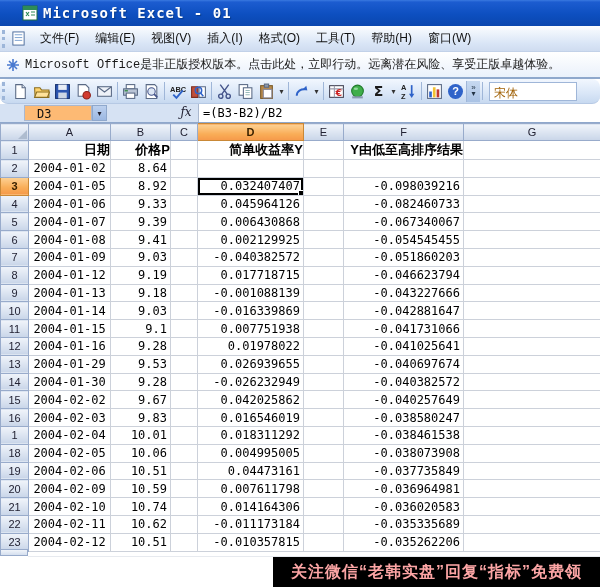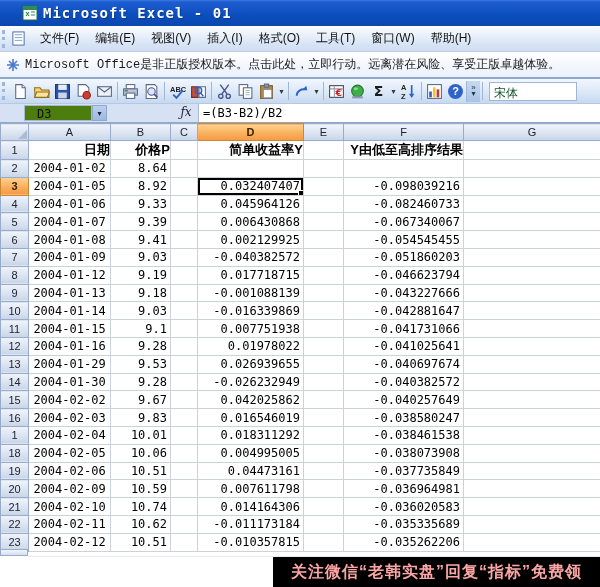--- a/index.html
+++ b/index.html
@@ -26,38 +26,38 @@
   
   .noticebar { position:absolute; top:52px; left:0; width:600px; height:27px;
     background:linear-gradient(#ffffff, #eaf1fb); border-bottom:2px solid #8fa8cc;
     display:flex; align-items:center; }
   .noticebar .star-icon { width:14px; height:14px; margin:0 5px 0 6px; }
   .notice-text { font-size:12px; color:#1a1a1a; white-space:nowrap;font-family:Liberation Mono, monospace; }
 
   
   .toolbar { position:absolute; top:79px; left:0; width:600px; height:25px;
     background:linear-gradient(#f2f7fe, #d9e6f7 60%, #c7d9f0);
-    display:flex; align-items:center; border-bottom:1px solid #b6c9e4; }
+    display:flex; align-items:center; border-bottom:1px solid #b6c9e4;border-radius:8px; }
   .tbtn { width:21px; height:21px; display:flex; align-items:center; justify-content:center; flex:none; }
   .tbtn svg { display:block; }
   .tsep { width:1px; height:18px; background:#9fb6d8; margin:0 2px; flex:none; }
   .drop { font-size:8px; color:#333; width:9px; text-align:center; flex:none; }
   .sigma { font-size:14px; font-weight:bold; color:#1a1a1a; font-family:"DejaVu Sans", sans-serif; }
   .help-circ { width:15px; height:15px; border-radius:50%; background:#2f63c9; color:#fff;
     font-size:11px; font-weight:bold; text-align:center; line-height:15px; }
   .tb-options { width:14px; height:21px; background:linear-gradient(#c7d9f0,#a9c2e4);
     border-left:1px solid #9fb6d8; display:flex; flex-direction:column; align-items:center;
     justify-content:center; font-size:8px; color:#234; line-height:6px; flex:none; }
   .fontbox { height:19px; width:88px; background:#fff; border:1px solid #9fb6d8;
-    font-size:12px; color:#14532d; padding:2px 4px; margin-left:4px; white-space:nowrap; overflow:hidden; }
+    font-size:12px; color:#a16207; padding:2px 4px; margin-left:4px; white-space:nowrap; overflow:hidden; }
 
   
   .formulabar { position:absolute; top:104px; left:0; width:600px; height:19px;
     background:#d6e2f3; border-bottom:1px solid #8fa8cc; display:flex; align-items:center; }
-  .namebox { position:absolute; left:24px; top:1px; width:68px; height:16px; background:#4d7c0f;
+  .namebox { position:absolute; left:24px; top:1px; width:68px; height:16px; background:#fdba74;
     border:1px solid #aab8cf; font-size:12px; font-family:"DejaVu Sans Mono", monospace;
     color:#111; padding:1px 0 0 12px; }
   .namebox-drop { position:absolute; left:92px; top:1px; width:15px; height:16px;
     background:linear-gradient(#bcd0ee,#9cb8e2); border:1px solid #8fa8cc;
     font-size:8px; color:#223; text-align:center; line-height:15px; }
   .fx { position:absolute; left:176px; top:1px; width:20px; height:16px;
     font-family:"DejaVu Serif", serif; font-style:italic; font-size:12px; color:#223;
     text-align:center; }
   .formula-field { position:absolute; left:198px; top:0; width:402px; height:18px;
     background:#fff; border-left:1px solid #aab8cf; font-size:12px;
@@ -116,22 +116,22 @@
       <rect x="2" y="1" width="12" height="14" fill="#fff" stroke="#4a6a9a"></rect>
       <path d="M4 4h8M4 7h8M4 10h8" stroke="#7aa0d0"></path>
     </svg>
     <span id="menu-items" style="display:flex;">
         <span class="menu-item">文件(F)</span>
         <span class="menu-item">编辑(E)</span>
         <span class="menu-item">视图(V)</span>
         <span class="menu-item">插入(I)</span>
         <span class="menu-item">格式(O)</span>
         <span class="menu-item">工具(T)</span>
+        <span class="menu-item">帮助(H)</span>
         <span class="menu-item">窗口(W)</span>
-        <span class="menu-item">帮助(H)</span>
       </span>
   </div>
 
   <div class="noticebar">
     <svg class="star-icon" viewBox="0 0 14 14">
       <path d="M7 1v12M1 7h12M3 3l8 8M11 3l-8 8" stroke="#4a7ad0" stroke-width="1.6"></path>
     </svg>
     <span class="notice-text">Microsoft Office是非正版授权版本。点击此处，立即行动。远离潜在风险、享受正版卓越体验。</span>
   </div>
 

